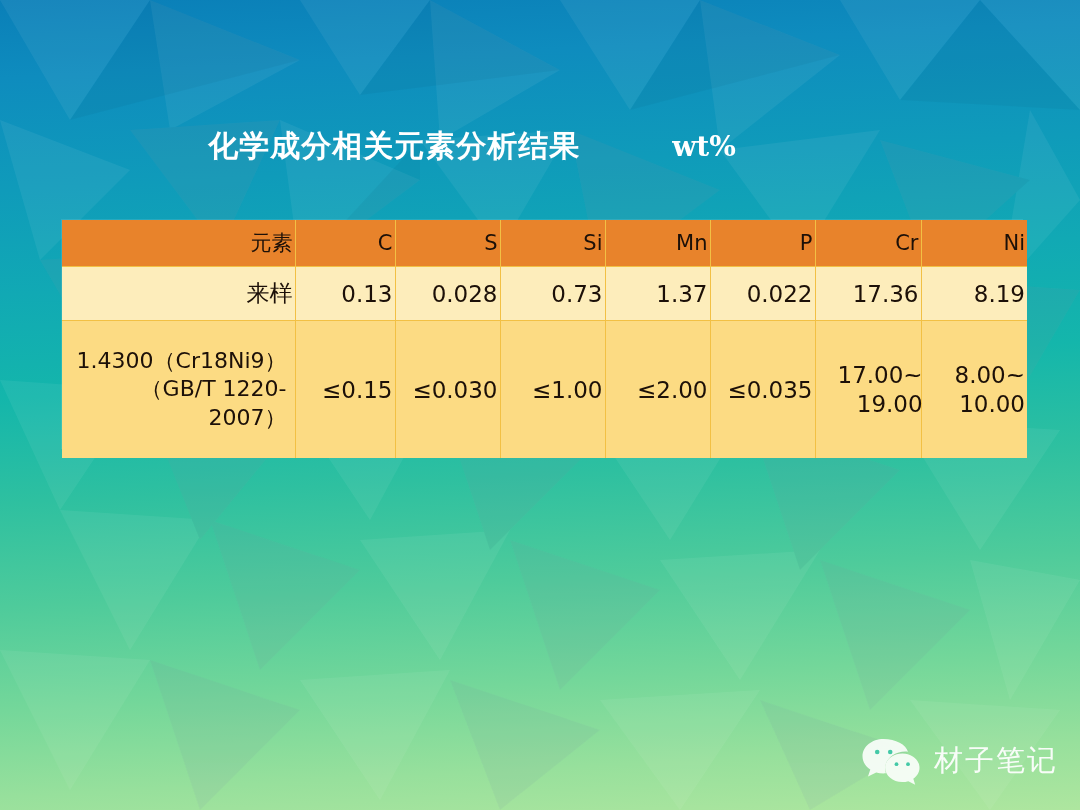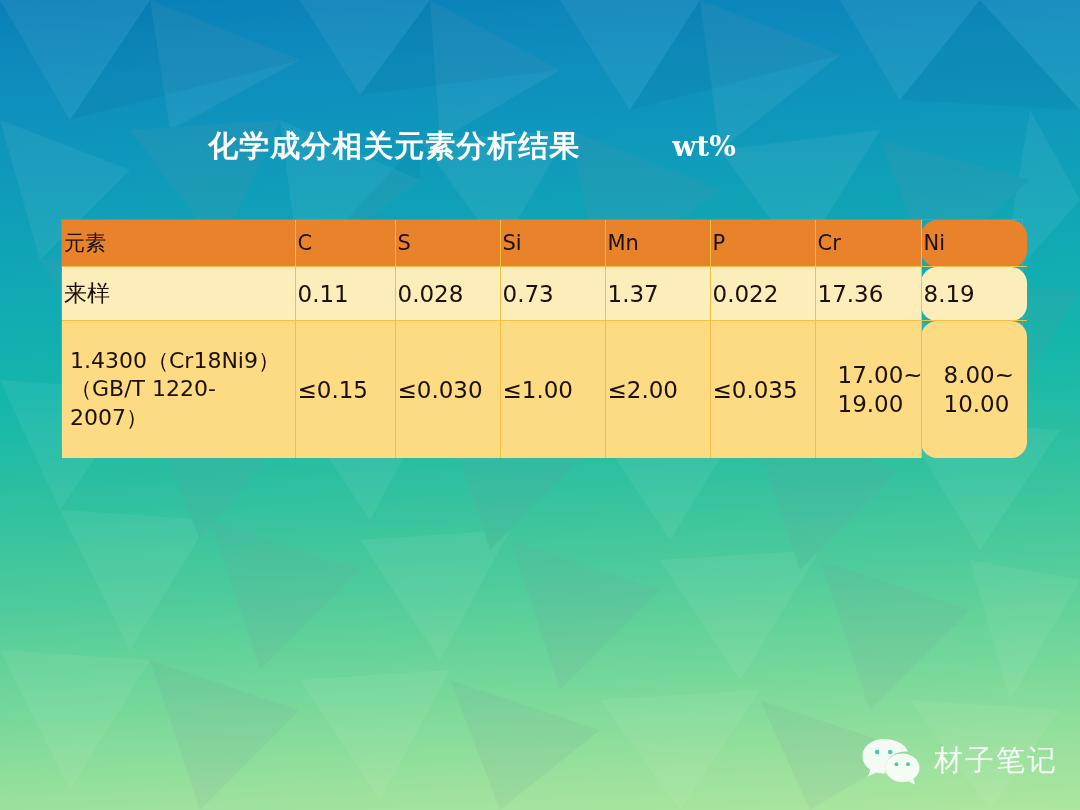--- a/index.html
+++ b/index.html
@@ -75,30 +75,30 @@
     box-shadow: 0 0 0 1px rgba(255,255,255,0.10);
   }
   table.data {
     border-collapse: collapse;
     width: 960px;
     height: 228px;
     table-layout: fixed;
   }
   table.data th,
   table.data td {
-    text-align: left;
+    text-align: right;
     vertical-align: middle;
     font-family: "DejaVu Sans", "Liberation Sans", sans-serif;
     color: #1c1008;
     padding: 0 2px;
     border-right: 1px solid #f2c044;
     border-bottom: 1px solid #f2c044;
   }
   table.data th:last-child,
-  table.data td:last-child { border-right: none; border-radius: 16px; }
+  table.data td:last-child { border-right: none; }
   table.data tr:last-child td { border-bottom: none; }
 
   thead th {
     background: #e8832b;
     font-size: 21px;
     font-weight: normal;
     height: 46px;
     border-right-color: #f7bb55;
     border-bottom: none;
   }
@@ -248,21 +248,21 @@
           <th>Si</th>
           <th>Mn</th>
           <th>P</th>
           <th>Cr</th>
           <th>Ni</th>
         </tr>
       </thead>
       <tbody>
         <tr class="row-sample">
           <td>来样</td>
-          <td>0.11</td>
+          <td>0.13</td>
           <td>0.028</td>
           <td>0.73</td>
           <td>1.37</td>
           <td>0.022</td>
           <td>17.36</td>
           <td>8.19</td>
         </tr>
         <tr class="row-std">
           <td class="label">
             <div>1.4300（Cr18Ni9）</div>

